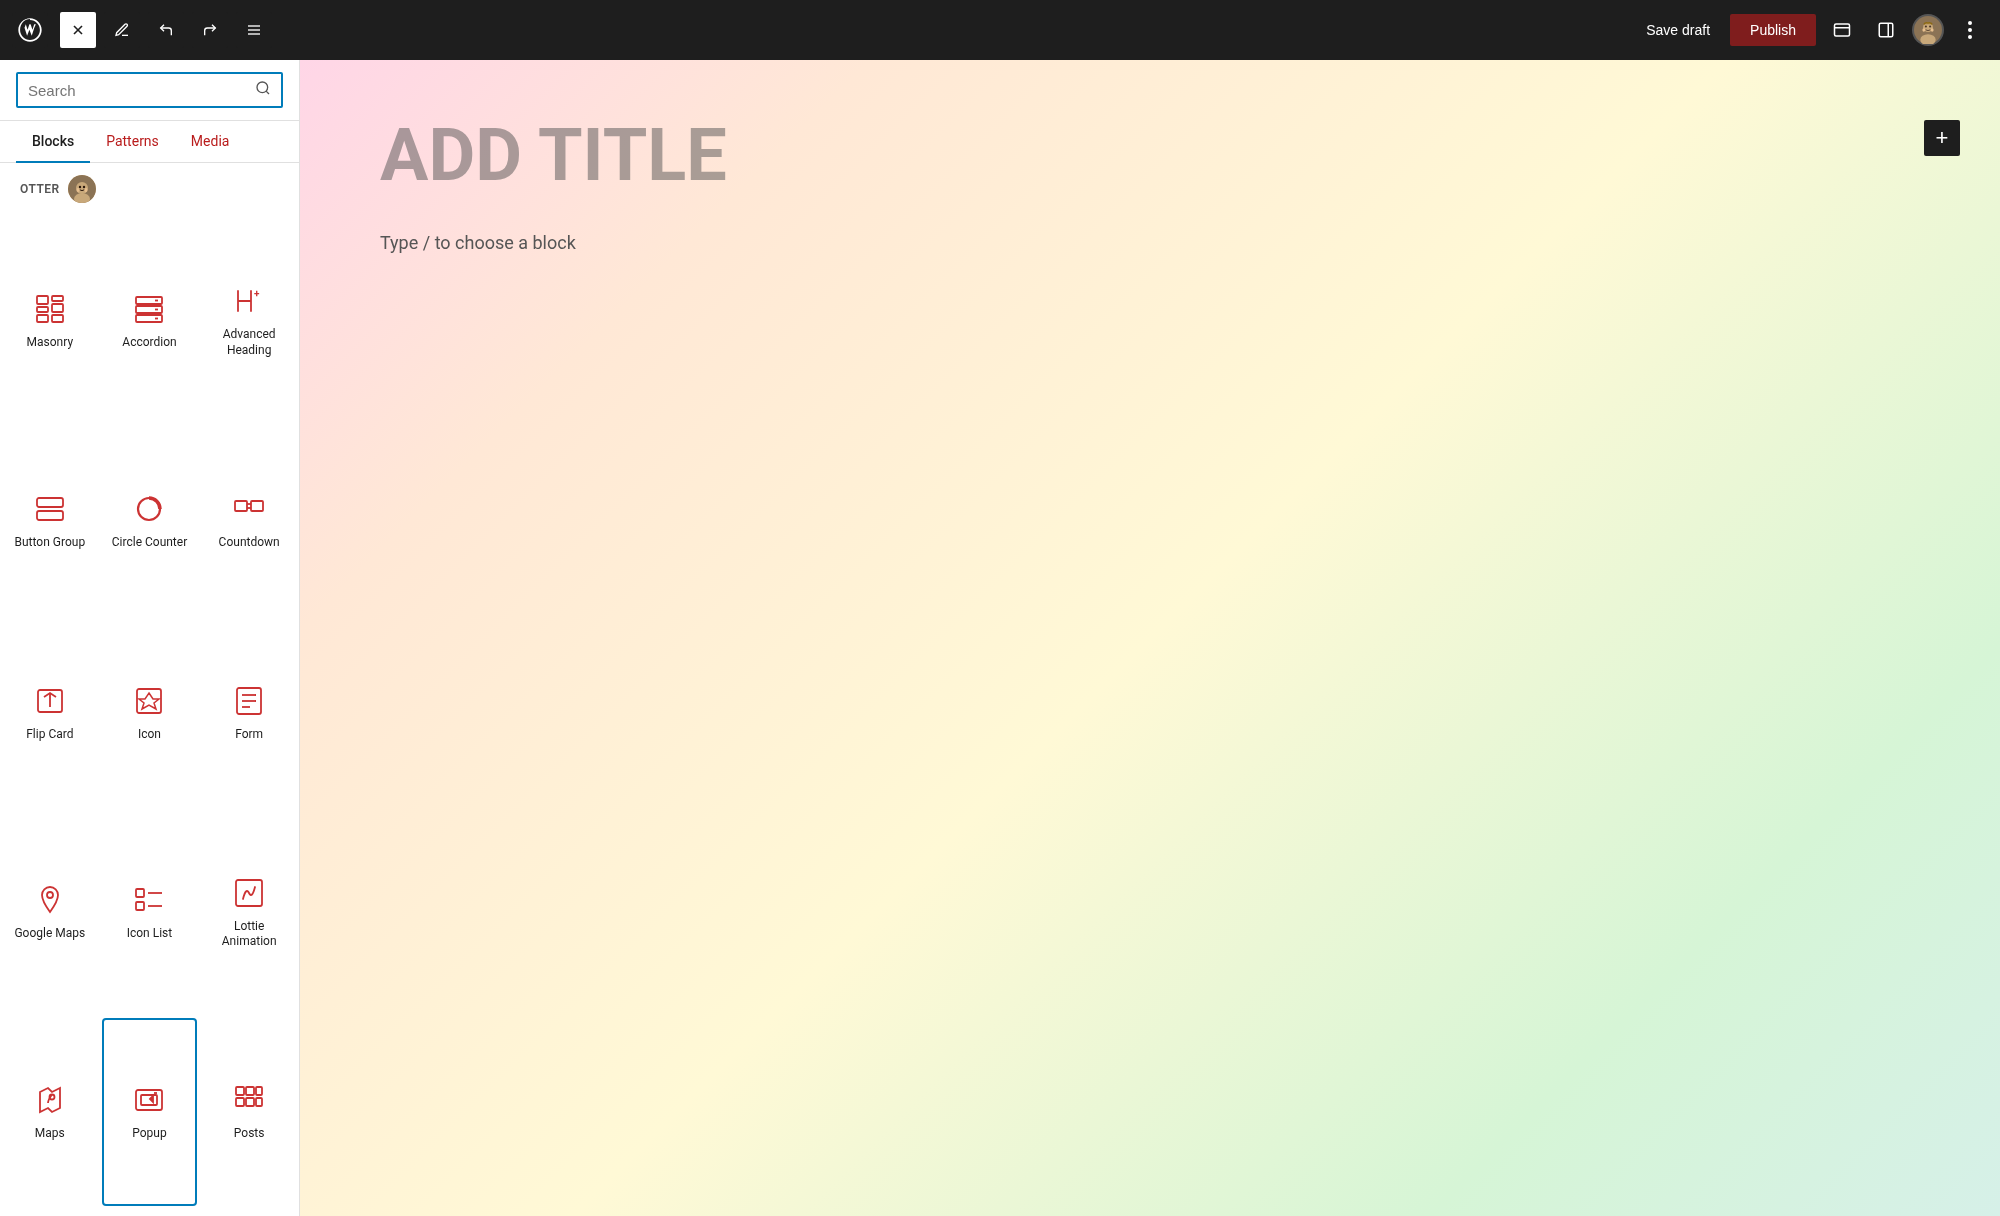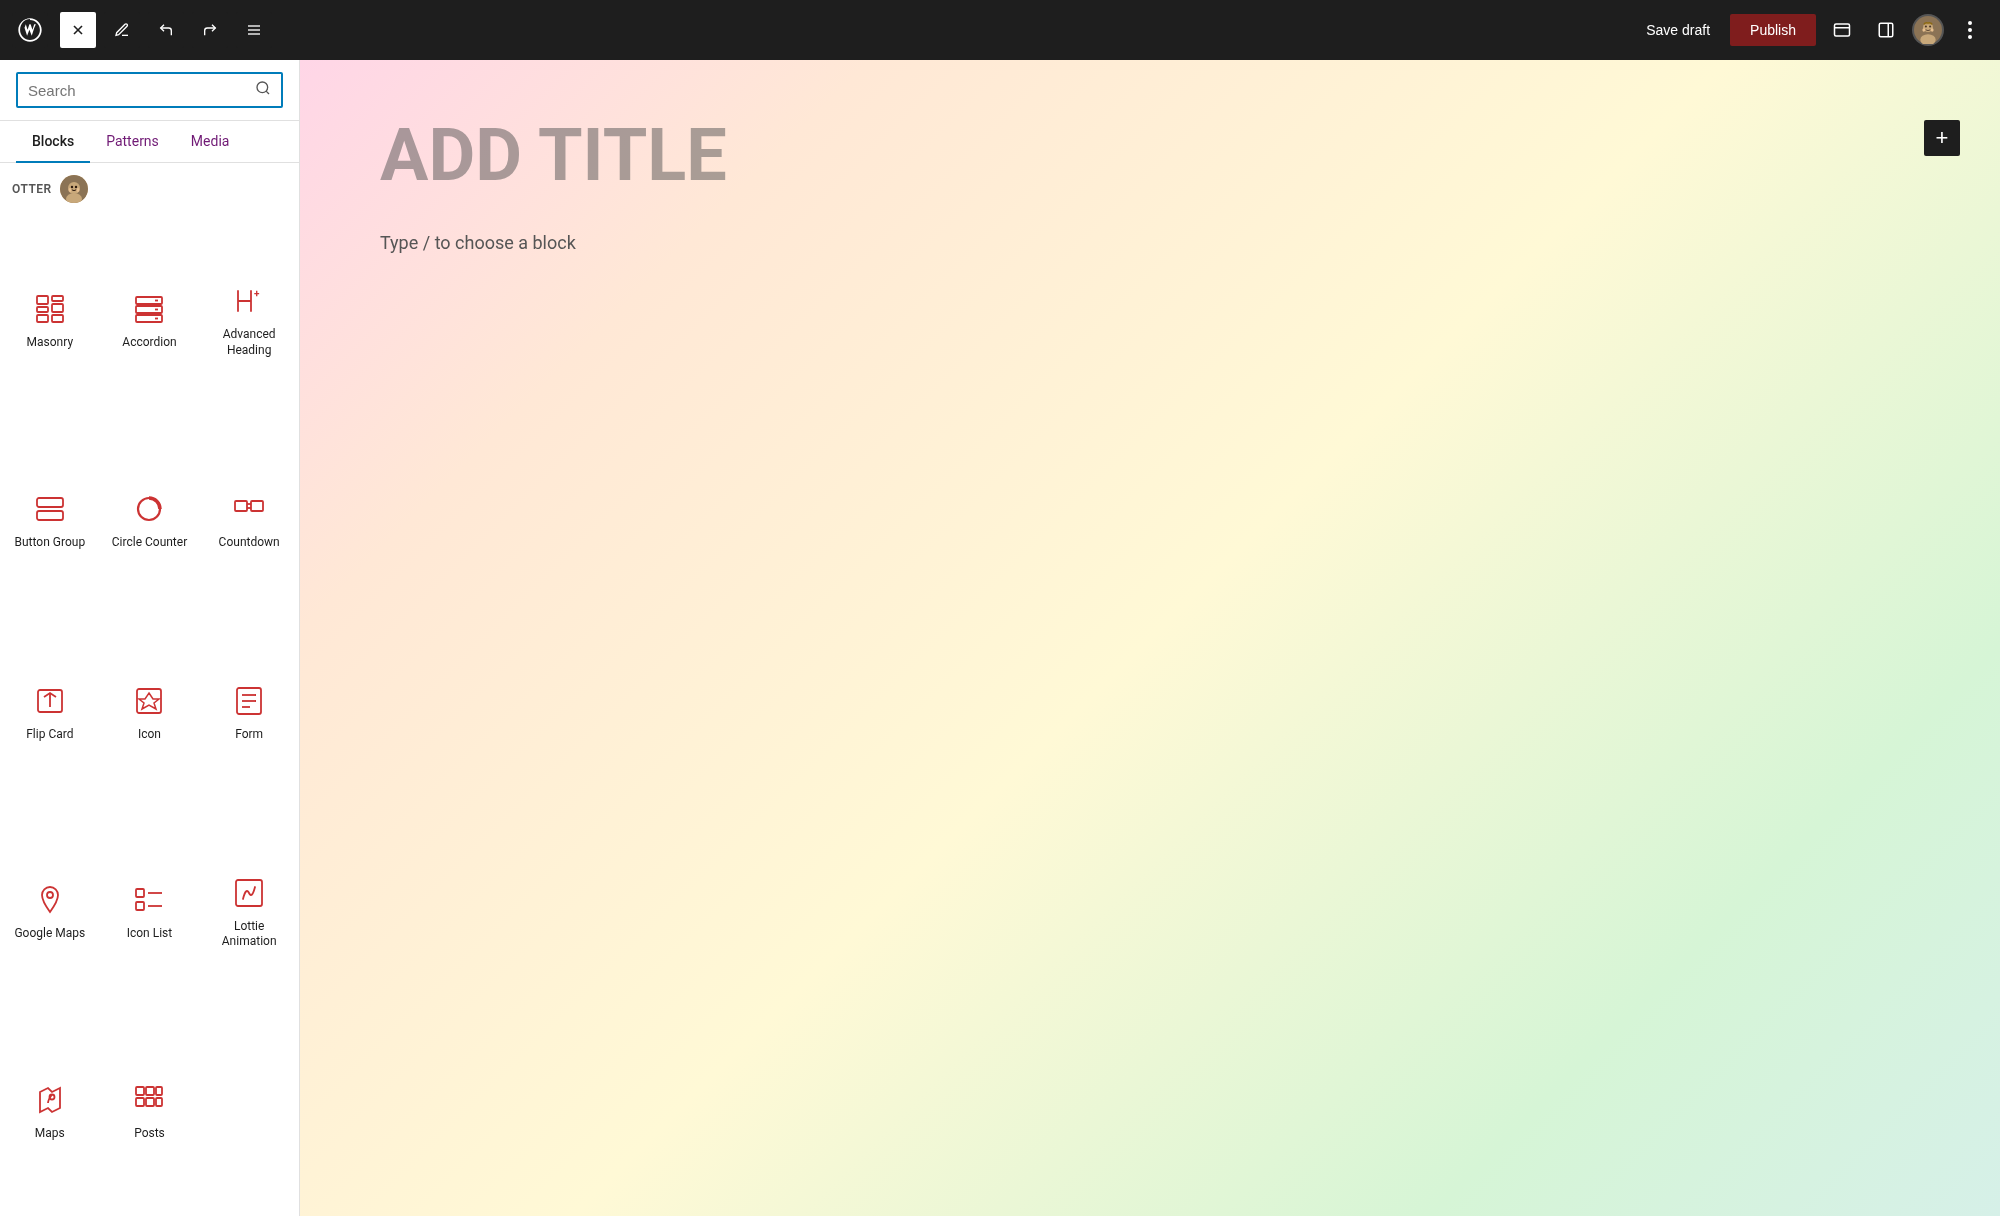--- a/index.html
+++ b/index.html
@@ -116,36 +116,36 @@
     
     .tabs {
       display: flex;
       border-bottom: 1px solid #e0e0e0;
       padding: 0 16px;
     }
     .tab {
       padding: 12px 16px;
       font-size: 14px;
       cursor: pointer;
-      color: #701a75;
+      color: #b91c1c;
       border-bottom: 2px solid transparent;
       margin-bottom: -1px;
     }
     .tab.active {
       color: #1e1e1e;
       border-bottom: 2px solid #007cba;
       font-weight: 500;
     }
 
     
     .otter-header {
       display: flex;
       align-items: center;
       gap: 8px;
-      padding: 12px 12px 6px;
+      padding: 12px 20px 6px;
       font-size: 12px;
       font-weight: 600;
       color: #555;
       text-transform: uppercase;
       letter-spacing: 0.5px;
     }
     .otter-avatar {
       width: 28px; height: 28px;
       border-radius: 50%;
       background: #c8a87a;
@@ -482,20 +482,31 @@
         <div class="block-icon">
           <svg viewBox="0 0 32 32" fill="none" stroke="#cc3333" stroke-width="1.8">
             <path d="M26 4 L18 8 L14 4 L6 8 L6 28 L14 24 L18 28 L26 24 Z"></path>
             <circle cx="18" cy="13" r="2.5"></circle>
             <path d="M18 10.5 C18 10.5 14 16 14 19"></path>
           </svg>
         </div>
         <span class="block-label">Maps</span>
       </div>
 
+      <div class="block-item selected">
+        <div class="block-icon">
+          <svg viewBox="0 0 32 32" fill="none" stroke="#cc3333" stroke-width="1.8">
+            <rect x="3" y="6" width="26" height="20" rx="2"></rect>
+            <rect x="8" y="11" width="16" height="10" rx="1" fill="none"></rect>
+            <line x1="21" y1="9" x2="24" y2="9"></line>
+            <path d="M17 15 L20 12 L20 18 Z" fill="#cc3333"></path>
+          </svg>
+        </div>
+        <span class="block-label">Popup</span>
+      </div>
 
       <div class="block-item">
         <div class="block-icon">
           <svg viewBox="0 0 32 32" fill="none" stroke="#cc3333" stroke-width="1.8">
             <rect x="3" y="3" width="8" height="8" rx="1"></rect>
             <rect x="13" y="3" width="8" height="8" rx="1"></rect>
             <rect x="23" y="3" width="6" height="8" rx="1"></rect>
             <rect x="3" y="14" width="8" height="8" rx="1"></rect>
             <rect x="13" y="14" width="8" height="8" rx="1"></rect>
             <rect x="23" y="14" width="6" height="8" rx="1"></rect>

